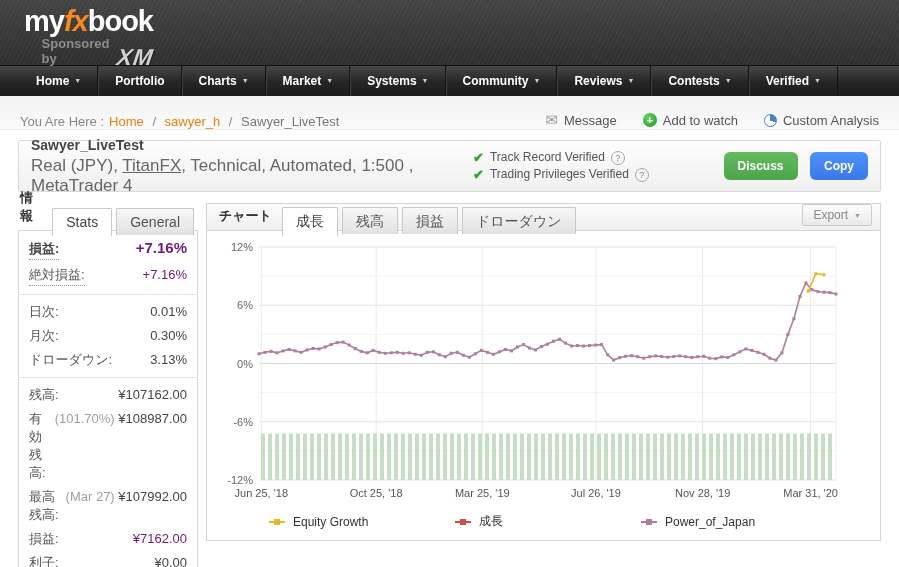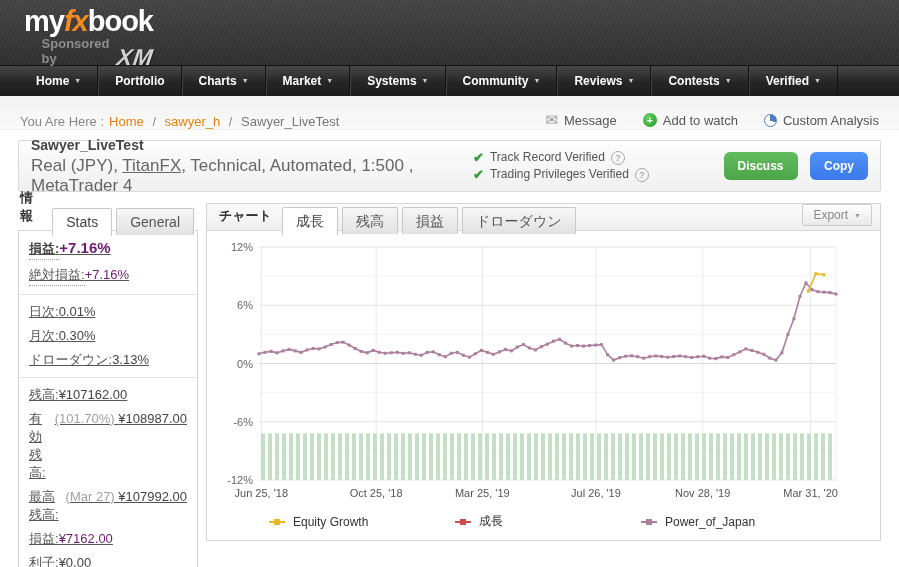--- a/index.html
+++ b/index.html
@@ -57,21 +57,21 @@
   .sidebar{width:180px;flex:0 0 auto;}
   .tab-bar{display:flex;align-items:flex-end;height:27px;}
   .panel-title{font-weight:bold;color:#333;font-size:13px;padding:0 12px 5px 2px;}
   .tab{font-size:14px;color:#555;padding:5px 13px;border:1px solid #c8c8c8;border-bottom:none;
        border-radius:2px 2px 0 0;background:linear-gradient(#f7f7f7,#e1e1e1);margin-right:4px;cursor:pointer;
        position:relative;top:1px;z-index:2;}
   .tab.active{background:#fff;color:#444;padding-bottom:6px;}
   .stats-panel{border:1px solid #d5d5d5;background:#fff;position:relative;z-index:1;}
   .stat-group{padding:5px 10px;border-top:1px solid #e7e7e7;}
   .stat-group:first-child{border-top:none;}
-  .stat-row{display:flex;align-items:baseline;padding:3px 0;font-size:13px;color:#555;text-decoration:underline;}
+  .stat-row{display:flex;justify-content:space-between;align-items:baseline;padding:3px 0;font-size:13px;color:#555;}
   .stat-label.dotted{border-bottom:1px dotted #999;padding-bottom:1px;}
   .stat-label.bold{font-weight:bold;color:#444;}
   .stat-value{color:#444;white-space:nowrap;}
   .stat-value .muted{color:#a0a0a0;}
   .stat-value.green{color:#701a75;}
   .stat-value.big{font-size:15px;font-weight:bold;}
   
   .chart-panel{flex:1;border:1px solid #d5d5d5;background:#fff;}
   .chart-header{display:flex;align-items:flex-end;height:27px;padding:0 8px;box-sizing:border-box;
                 background:linear-gradient(#fbfbfb,#efefef);border-bottom:1px solid #d5d5d5;}

